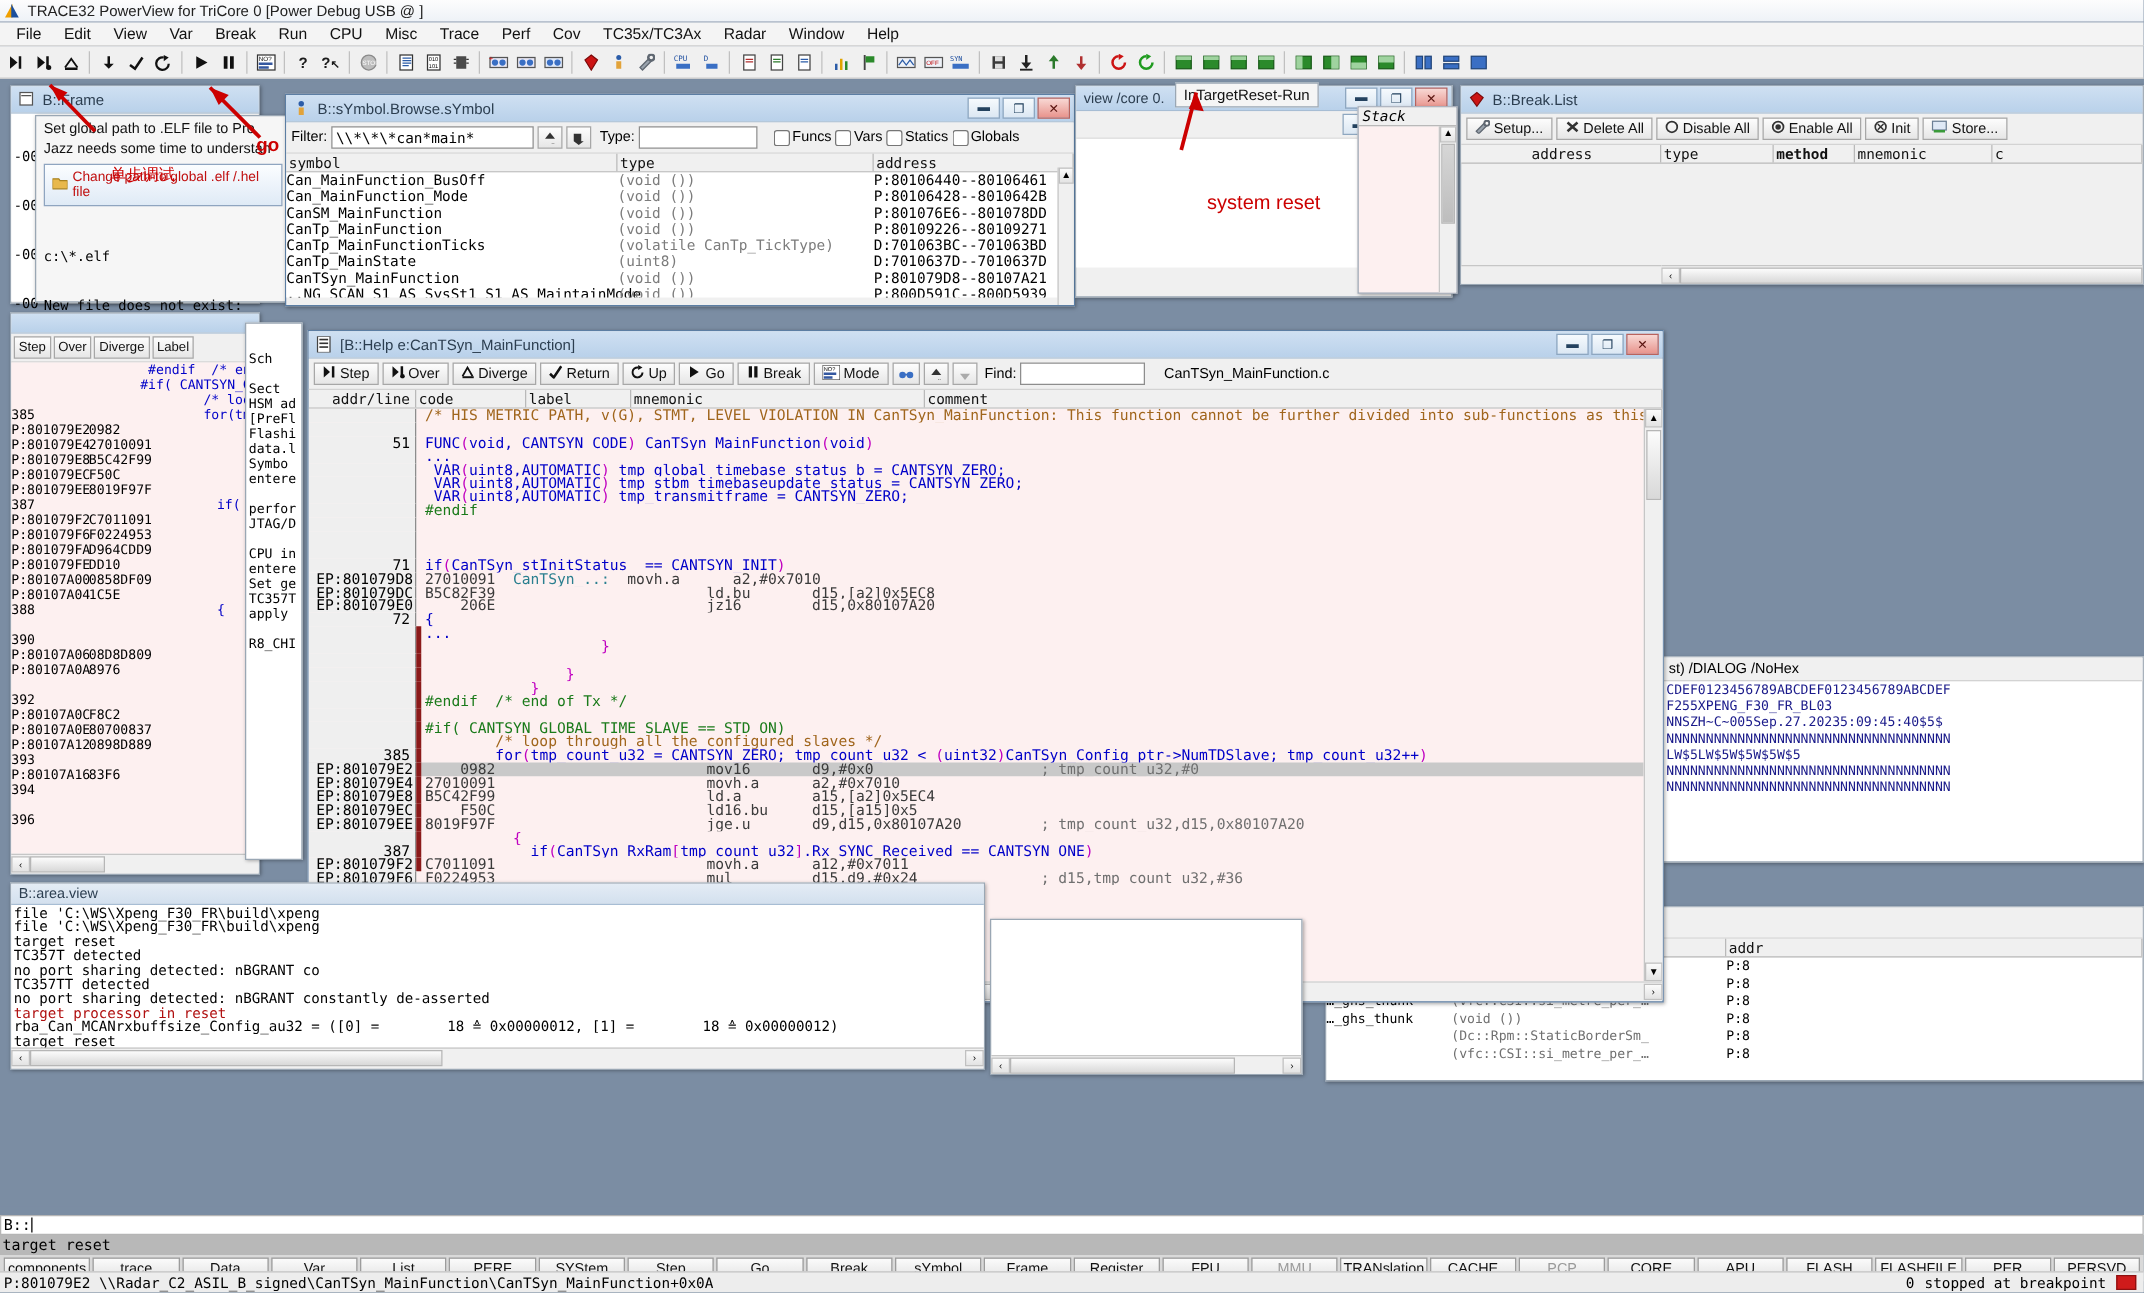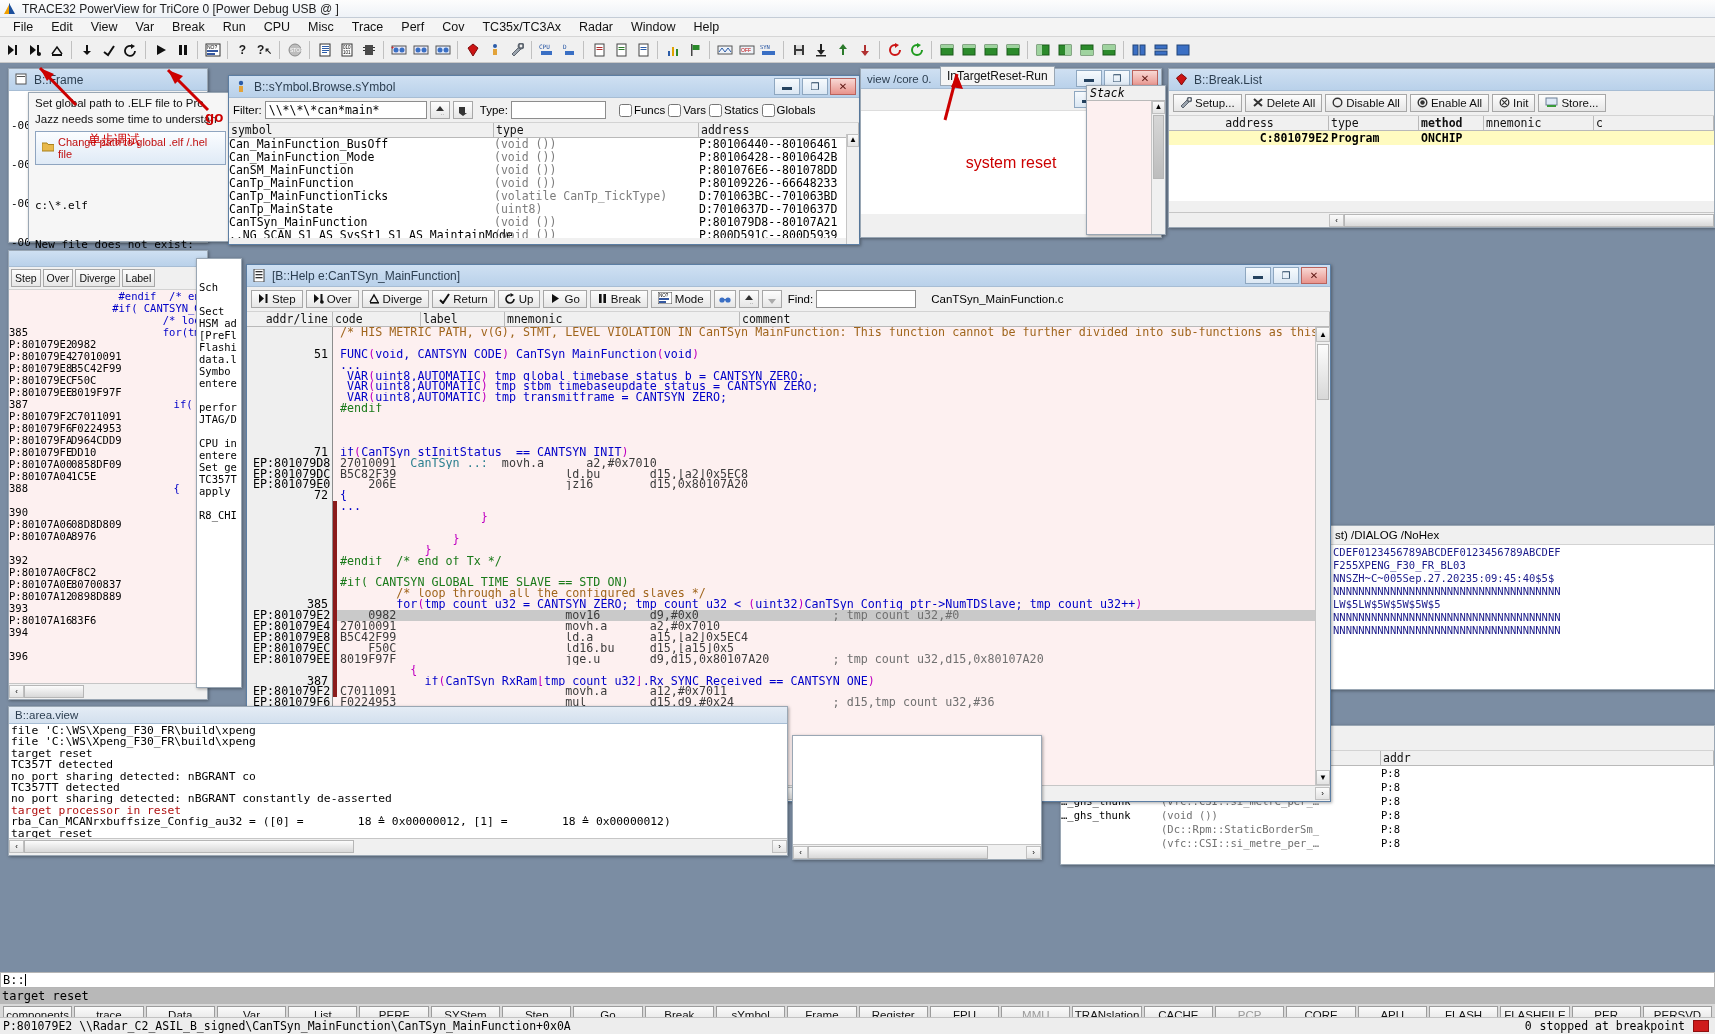--- a/index.html
+++ b/index.html
@@ -573,21 +573,21 @@
   </div>
   <div class="colhdr">
     <div style="width:265px;">symbol</div>
     <div style="width:205px;">type</div>
     <div style="flex:1;">address</div>
   </div>
   <div id="symrows" style="height:100px;overflow:hidden;position:relative;">
       <div class="r"><div class="c1">Can_MainFunction_BusOff</div><div class="c2">(void ())</div><div class="c3">P:80106440--80106461</div></div>
       <div class="r"><div class="c1">Can_MainFunction_Mode</div><div class="c2">(void ())</div><div class="c3">P:80106428--8010642B</div></div>
       <div class="r"><div class="c1">CanSM_MainFunction</div><div class="c2">(void ())</div><div class="c3">P:801076E6--801078DD</div></div>
-      <div class="r"><div class="c1">CanTp_MainFunction</div><div class="c2">(void ())</div><div class="c3">P:80109226--66648233</div></div>
+      <div class="r"><div class="c1">CanTp_MainFunction</div><div class="c2">(void ())</div><div class="c3">P:80109226--80109271</div></div>
       <div class="r"><div class="c1">CanTp_MainFunctionTicks</div><div class="c2">(volatile CanTp_TickType)</div><div class="c3">D:701063BC--701063BD</div></div>
       <div class="r"><div class="c1">CanTp_MainState</div><div class="c2">(uint8)</div><div class="c3">D:7010637D--7010637D</div></div>
       <div class="r"><div class="c1">CanTSyn_MainFunction</div><div class="c2">(void ())</div><div class="c3">P:801079D8--80107A21</div></div>
       <div class="r"><div class="c1">..NG_SCAN_S1_AS_SysSt1_S1_AS_MaintainMode</div><div class="c2">(void ())</div><div class="c3">P:800D591C--800D5939</div></div>
     </div>
   <div style="position:absolute;right:0;top:58px;bottom:0;width:13px;background:#f0f0f0;border-left:1px solid #c6c6c6;">
     <div style="height:13px;text-align:center;font-size:8px;background:linear-gradient(#fbfbfb,#e3e3e3);border:1px solid #c0c0c0;">▲</div>
   </div>
 </div>
 
@@ -671,28 +671,20 @@
       <span>Store...</span>
     </div>
   </div>
   <div class="colhdr">
     <div style="width:160px;text-align:center;">address</div>
     <div style="width:90px;">type</div>
     <div style="width:65px;font-weight:bold;">method</div>
     <div style="width:110px;">mnemonic</div>
     <div style="flex:1;">c</div>
   </div>
-  <div id="brkrows" style="background:#fff;height:70px;">
-      <div class="r brk-hl">
-        <div style="width: 160px; text-align: right; padding-left: 2px;">C:801079E2</div>
-        <div style="width: 90px; padding-left: 2px;">Program</div>
-        <div style="width: 65px; padding-left: 2px;">ONCHIP</div>
-        <div style="width: 110px; padding-left: 2px;"></div>
-      </div>
-    </div>
   <div class="hsb" style="position:absolute;bottom:0;left:160px;right:0;">
     <div class="ar">‹</div>
     <div class="th" style="flex:1;"></div>
   </div>
   <div style="position:absolute;left:0;bottom:0;width:160px;height:15px;background:#efefef;border-top:1px solid #c6c6c6;"></div>
 </div>
 
 <div class="win" id="hexwin" style="left:1330px;top:525px;width:385px;height:165px;background:#fff;">
   <div class="btnbar" style="gap:4px;">
     <span style="font-size:11.5px;">st) /DIALOG /NoHex</span>

